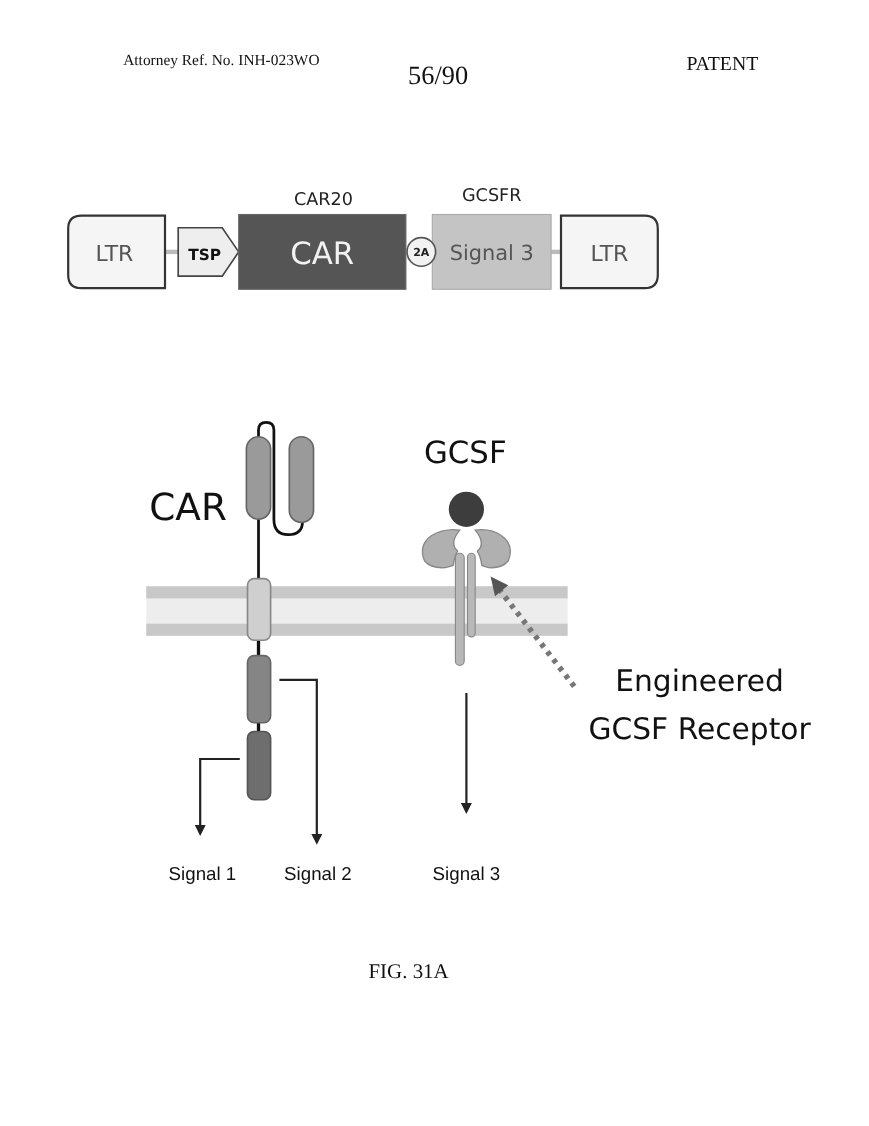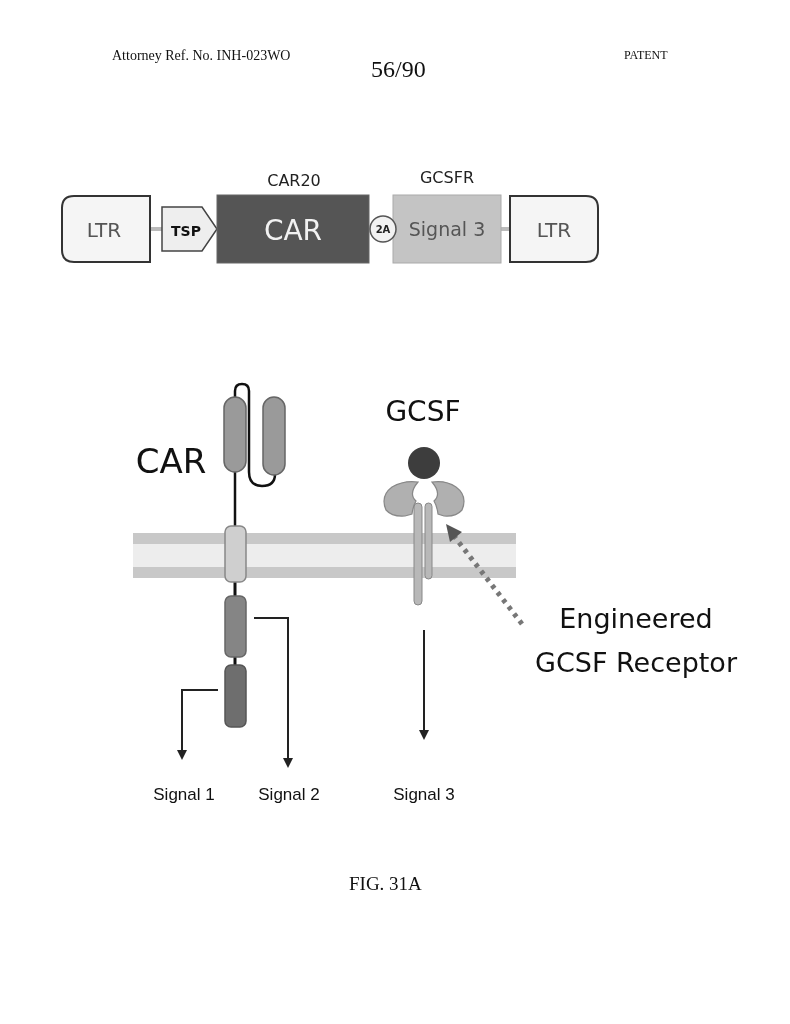--- a/index.html
+++ b/index.html
@@ -1,21 +1,21 @@
 <!DOCTYPE html>
 <html><head>
   <meta charset="utf-8">
   <style>
     html, body { margin: 0; padding: 0; background: #ffffff; }
     body { width: 790px; height: 1024px; position: relative; overflow: hidden; }
     .hdr { position: absolute; font-family: "Liberation Serif", serif; color: #111; }
     #attorney { left: 64px; top: 48px; font-size: 14px; margin-left: 48px; }
     #pagenum { left: 371px; top: 56px; font-size: 24px; }
-    #patent { left: 624px; top: 48px; font-size: 12px; }
-    #figlabel { position: absolute; left: 349px; top: 873px; font-family: "Liberation Serif", serif; font-size: 19px; color: #111; }
+    #patent { left: 624px; top: 48px; font-size: 18px; }
+    #figlabel { position: absolute; left: 335px; top: 873px; font-family: "Liberation Serif", serif; font-size: 19px; color: #111; }
     svg { position: absolute; left: 0; top: 0; }
     .sans { font-family: "DejaVu Sans", sans-serif; }
     .lsans { font-family: "Liberation Sans", sans-serif; }
   </style>
 </head>
 <body>
 
 <div class="hdr" id="attorney">Attorney Ref. No. INH-023WO</div>
 <div class="hdr" id="pagenum">56/90</div>
 <div class="hdr" id="patent">PATENT</div>

